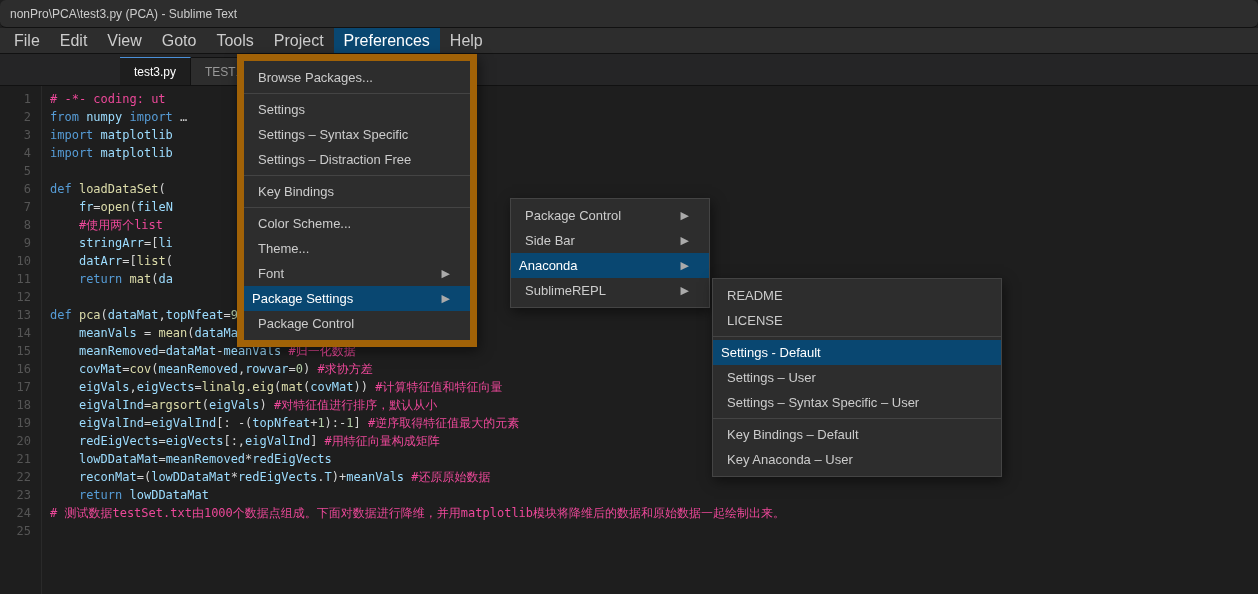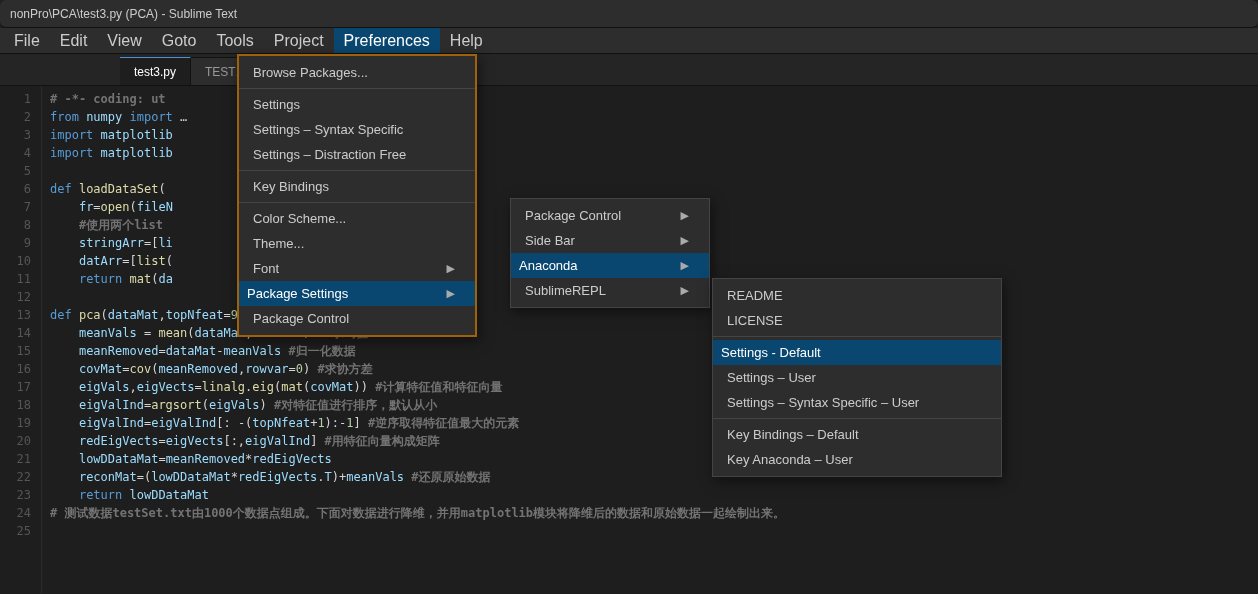--- a/index.html
+++ b/index.html
@@ -129,30 +129,30 @@
       font-size: 12px;
       overflow: hidden;
     }
     .code-line {
       height: 18px;
       line-height: 18px;
       white-space: nowrap;
     }
     .kw { color: #569cd6; }
     .fn { color: #dcdcaa; }
-    .cm { color: #737373; font-weight: bold; }
+    .cm { color: #ec4899; }
     .num { color: #b5cea8; }
     .var { color: #9cdcfe; }
     .op { color: #d4d4d4; }
 
     
     .dropdown {
       position: absolute;
       background: #2d2d2d;
-      border: 2px solid #a16207;
+      border: 7px solid #a16207;
       box-shadow: 2px 4px 12px rgba(0,0,0,0.5);
       min-width: 240px;
       z-index: 100;
       padding: 4px 0;
     }
     .dropdown-item {
       padding: 5px 20px 5px 14px;
       cursor: pointer;
       color: #ccc;
       font-size: 13px;

